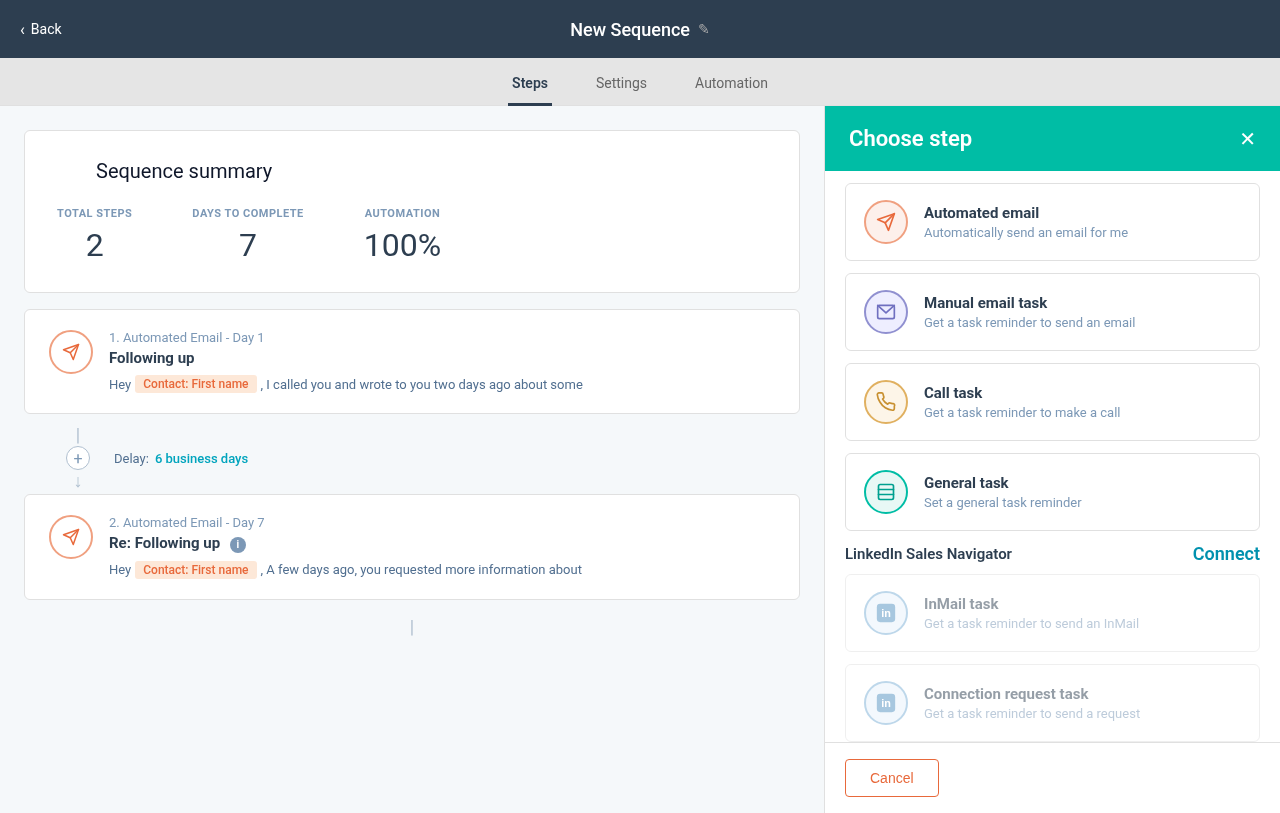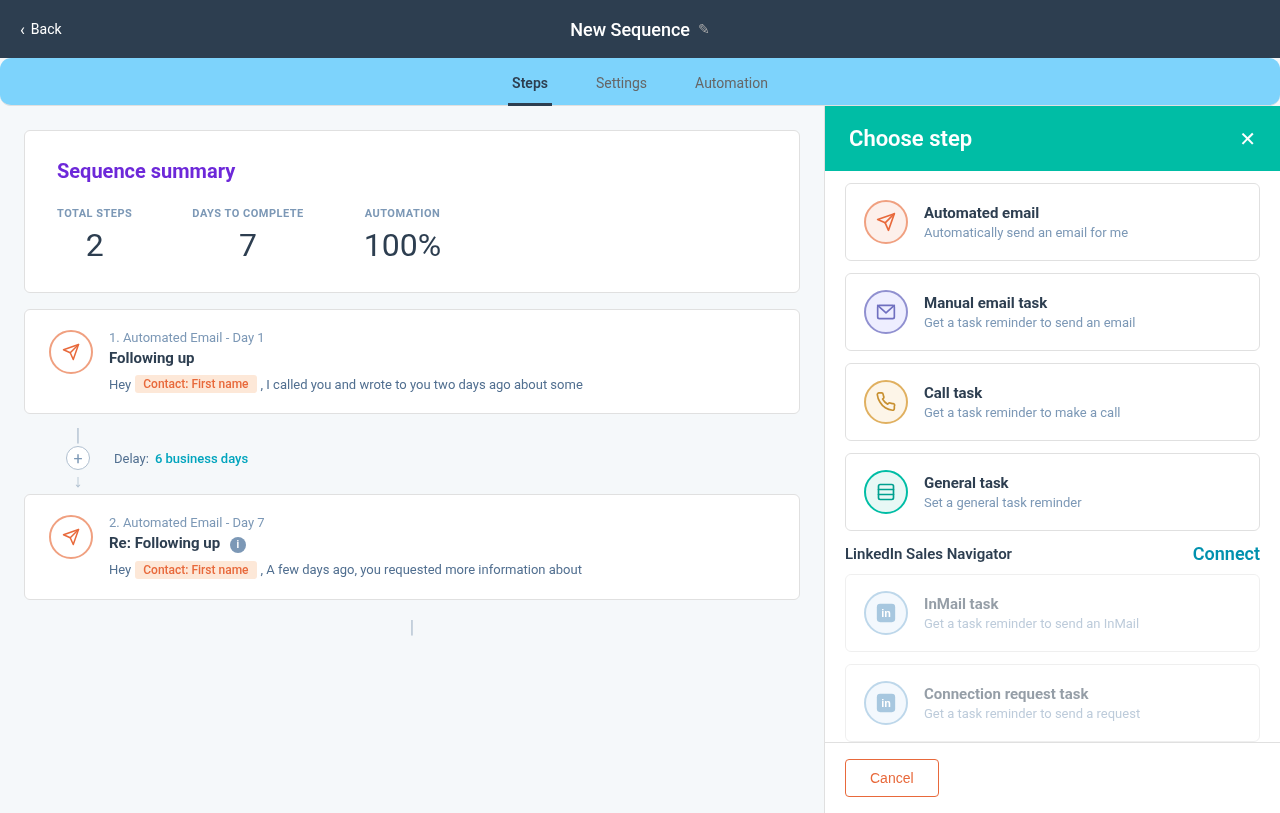--- a/index.html
+++ b/index.html
@@ -31,29 +31,28 @@
       font-size: 18px;
       font-weight: 500;
       display: flex;
       align-items: center;
       gap: 8px;
     }
     .edit-icon { color: #aaa; font-size: 14px; cursor: pointer; }
 
     
     .tabs-bar {
-      background: #7dd3fc;
+      background: #e5e5e5;
       border-bottom: 1px solid #e0e0e0;
       display: flex;
       justify-content: center;
       gap: 40px;
       height: 48px;
       align-items: flex-end;
       flex-shrink: 0;
-      border-radius: 11px;
     }
     .tab {
       padding: 12px 4px;
       font-size: 14px;
       color: #666;
       cursor: pointer;
       border-bottom: 3px solid transparent;
       margin-bottom: -1px;
     }
     .tab.active {
@@ -80,23 +79,24 @@
     
     .summary-card {
       background: #fff;
       border-radius: 6px;
       padding: 28px 32px;
       margin-bottom: 16px;
       border: 1px solid #e0e0e0;
     }
     .summary-title {
       font-size: 20px;
-      font-weight: 700;
-      color: #6d28d9;
+      font-weight: 400;
+      color: #0f172a;
       margin-bottom: 24px;
+      margin-left: 39px;
     }
     .summary-stats {
       display: flex;
       gap: 60px;
     }
     .stat-item {
       display: flex;
       flex-direction: column;
       align-items: center;
     }

